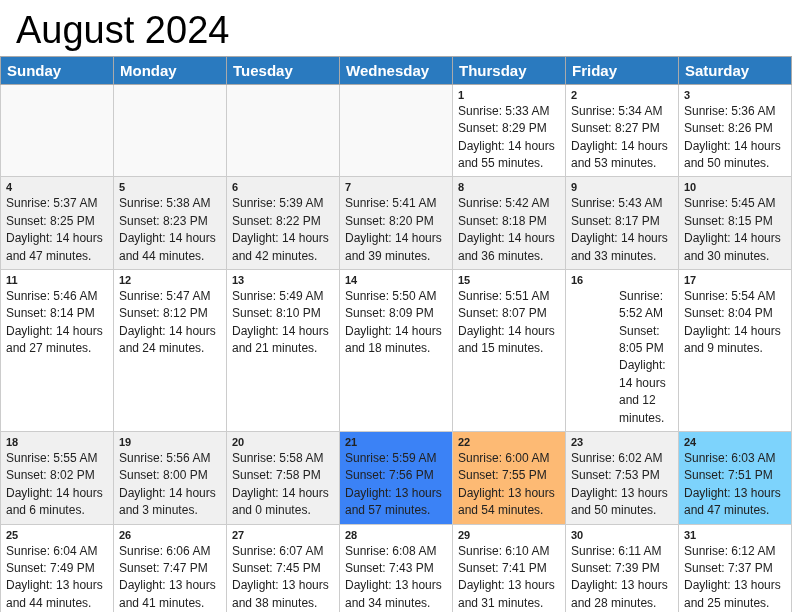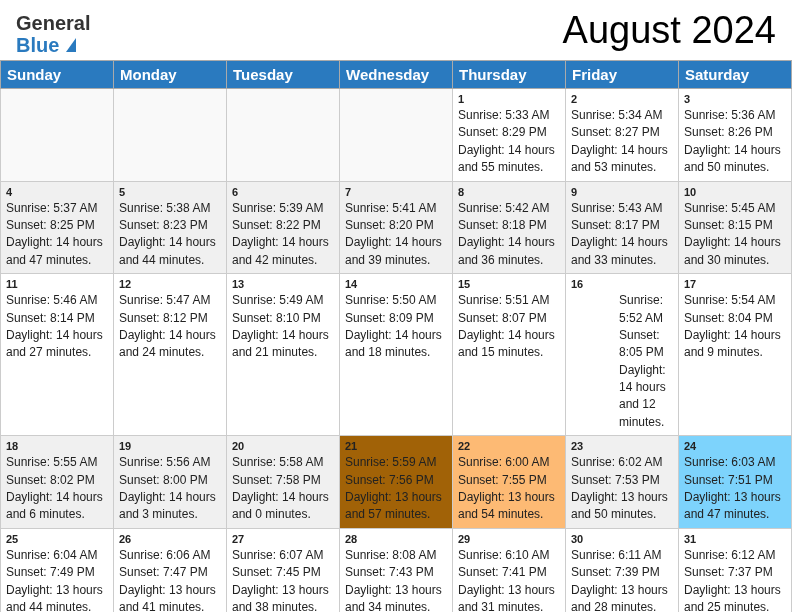--- a/index.html
+++ b/index.html
@@ -82,26 +82,20 @@
       justify-content: flex-start;
     }
     table {
       width: 100%;
     }
   </style>
 </head>
 <body>
 
 <div class="header">
-  <div class="logo-wrapper">
-  <div class="logo-lines">
-    <span class="logo-general-text">General</span>
-    <span class="logo-blue-text">Blue<span class="logo-triangle"></span></span>
-  </div>
-</div>
   <div class="title-block">
     <div class="month-title">August 2024</div>
   </div>
 </div>
 
 <div style="padding: 0 0px;">
   <table class="calendar">
     <thead>
       <tr>
         <th>Sunday</th>
@@ -238,21 +232,21 @@
             <div class="day-info" style="white-space: pre-line;">Sunrise: 5:56 AM
 Sunset: 8:00 PM
 Daylight: 14 hours and 3 minutes.</div>
           </td>
           <td style="background: rgb(240, 240, 240);">
             <span class="day-num">20</span>
             <div class="day-info" style="white-space: pre-line;">Sunrise: 5:58 AM
 Sunset: 7:58 PM
 Daylight: 14 hours and 0 minutes.</div>
           </td>
-          <td style="background: #a16207;">
+          <td style="background: #3b82f6;">
             <span class="day-num">21</span>
             <div class="day-info" style="white-space: pre-line;">Sunrise: 5:59 AM
 Sunset: 7:56 PM
 Daylight: 13 hours and 57 minutes.</div>
           </td>
           <td style="background: #fdba74;">
             <span class="day-num">22</span>
             <div class="day-info" style="white-space: pre-line;">Sunrise: 6:00 AM
 Sunset: 7:55 PM
 Daylight: 13 hours and 54 minutes.</div>
@@ -284,21 +278,21 @@
 Daylight: 13 hours and 41 minutes.</div>
           </td>
           <td>
             <span class="day-num">27</span>
             <div class="day-info" style="white-space: pre-line;">Sunrise: 6:07 AM
 Sunset: 7:45 PM
 Daylight: 13 hours and 38 minutes.</div>
           </td>
           <td>
             <span class="day-num">28</span>
-            <div class="day-info" style="white-space: pre-line;">Sunrise: 8:08 AM
+            <div class="day-info" style="white-space: pre-line;">Sunrise: 6:08 AM
 Sunset: 7:43 PM
 Daylight: 13 hours and 34 minutes.</div>
           </td>
           <td>
             <span class="day-num">29</span>
             <div class="day-info" style="white-space: pre-line;">Sunrise: 6:10 AM
 Sunset: 7:41 PM
 Daylight: 13 hours and 31 minutes.</div>
           </td>
           <td>

